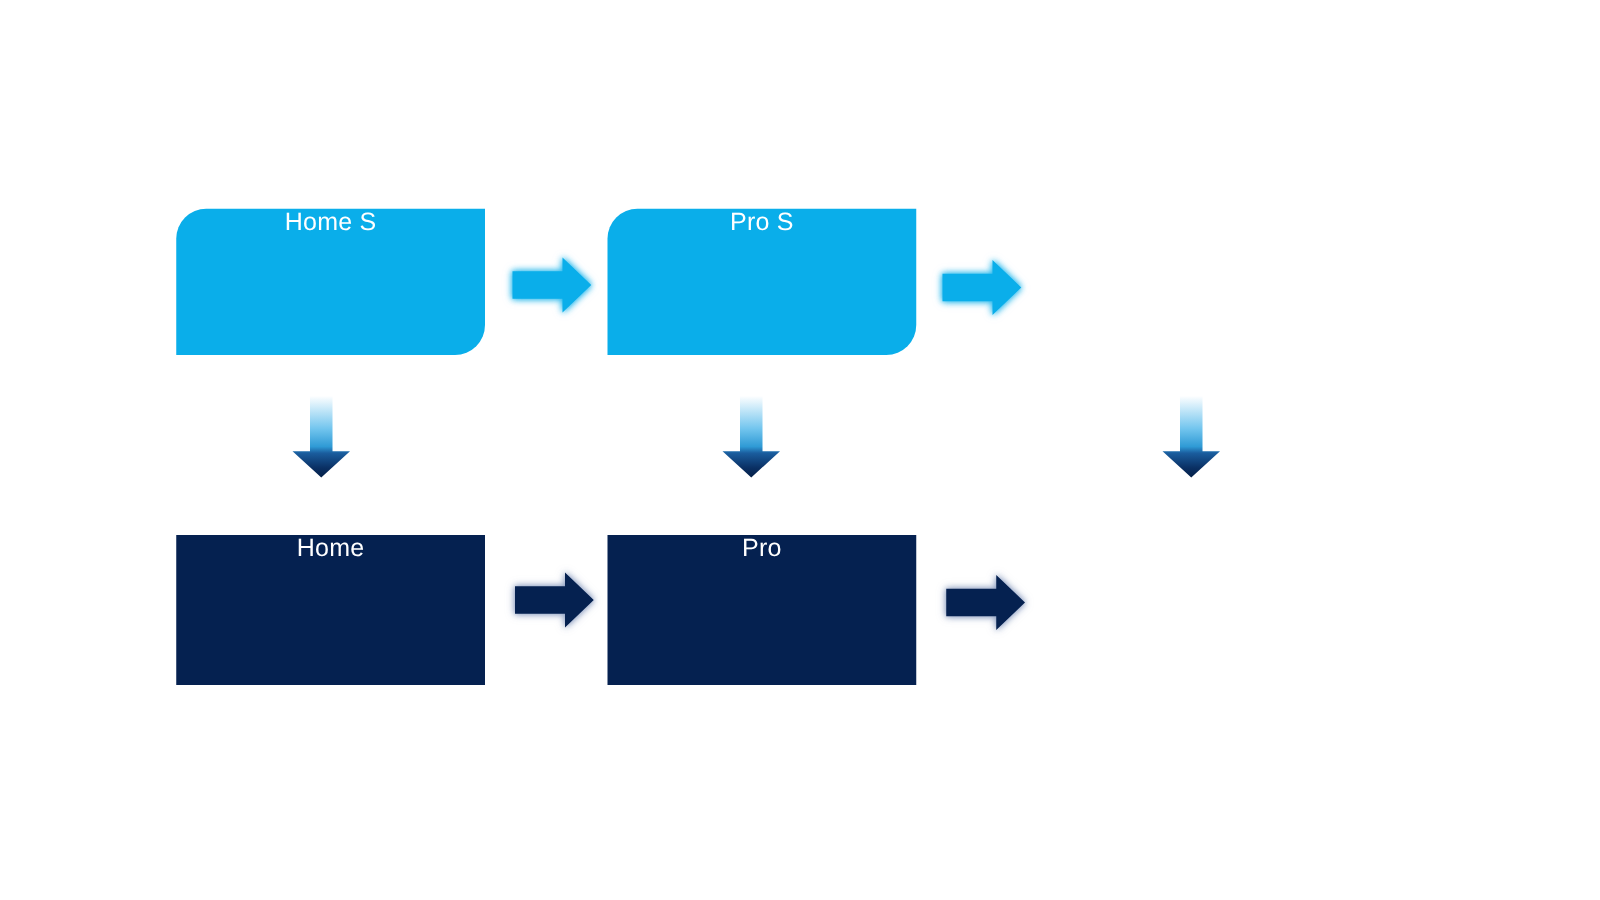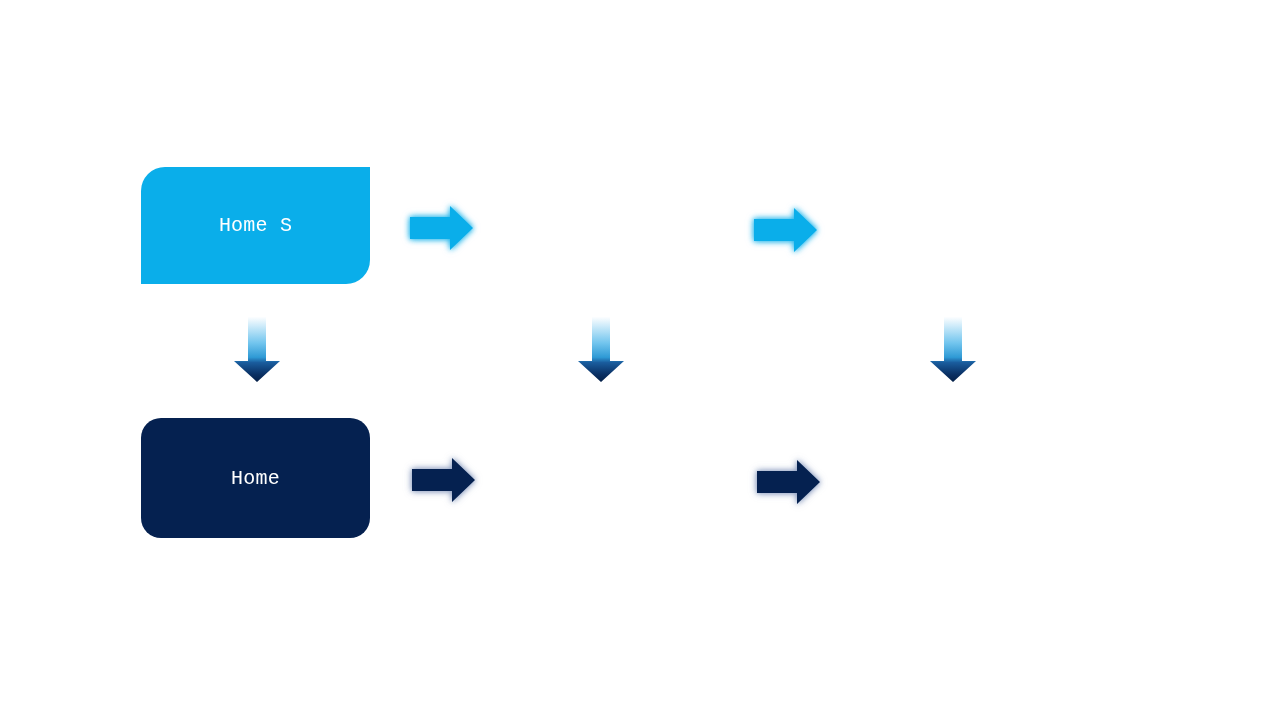--- a/index.html
+++ b/index.html
@@ -5,52 +5,53 @@
   html,body{margin:0;padding:0;background:#ffffff;}
   .stage{
     position:relative;
     width:1280px;height:720px;
     background:var(--background,#ffffff);
     font-family:"Liberation Sans",sans-serif;
     overflow:hidden;
   }
   .box{
     position:absolute;
-    width:229px;
-    display:flex;align-items:center;justify-content:center;
+    width:247px;
+    display:flex;align-items:flex-start;justify-content:center;
     color:#ffffff;
     font-size:20px;
     font-weight:400;
     letter-spacing:.2px;
-    font-family:Liberation Mono, monospace;
   }
   .box.top{
     top:167px;height:117px;
     background:var(--box_cyan,#0aaeea);
     border-radius:24px 0 24px 0;
   }
   .box.bottom{
-    top:418px;height:120px;
+    top:428px;height:120px;
     background:var(--box_navy,#052150);
-    border-radius:20px;
   }
   .c1{left:141px}
   .c2{left:486px}
   .c3{left:831px}
   .arrow{position:absolute;display:block;overflow:visible;}
   .glow-cyan{filter:drop-shadow(0 0 3px rgba(10,174,234,.85)) drop-shadow(0 0 2px rgba(10,174,234,.55));}
   .glow-navy{filter:drop-shadow(0 0 3px rgba(125,145,185,.85)) drop-shadow(0 0 2px rgba(125,145,185,.5));}
 </style>
 </head>
 <body>
 
 <div class="stage">
 
   <div class="box top c1">
     <span>Home S</span>
+  </div>
+  <div class="box top c2">
+    <span>Pro S</span>
   </div>
 
   <svg class="arrow glow-cyan" style="left:410px;top:205px" width="64" height="46" viewBox="0 0 64 46">
     <polygon points="0,12 40,12 40,1 63,23 40,45 40,34 0,34" fill="#0AAEEA"></polygon>
   </svg>
   <svg class="arrow glow-cyan" style="left:754px;top:207px" width="64" height="46" viewBox="0 0 64 46">
     <polygon points="0,12 40,12 40,1 63,23 40,45 40,34 0,34" fill="#0AAEEA"></polygon>
   </svg>
 
   <svg class="arrow" style="left:234px;top:317px" width="46" height="66" viewBox="0 0 46 66">
@@ -92,20 +93,23 @@
         <stop offset="88%" stop-color="#0A3064"></stop>
         <stop offset="100%" stop-color="#041F47"></stop>
       </linearGradient>
     </defs>
     <polygon points="14,0 32,0 32,44 46,44 23,65 0,44 14,44" fill="url(#dg3)"></polygon>
   </svg>
 
   <div class="box bottom c1">
     <span>Home</span>
   </div>
+  <div class="box bottom c2">
+    <span>Pro</span>
+  </div>
 
   <svg class="arrow glow-navy" style="left:412px;top:457px" width="64" height="46" viewBox="0 0 64 46">
     <polygon points="0,12 40,12 40,1 63,23 40,45 40,34 0,34" fill="#052150"></polygon>
   </svg>
   <svg class="arrow glow-navy" style="left:757px;top:459px" width="64" height="46" viewBox="0 0 64 46">
     <polygon points="0,12 40,12 40,1 63,23 40,45 40,34 0,34" fill="#052150"></polygon>
   </svg>
 
 </div>
 

